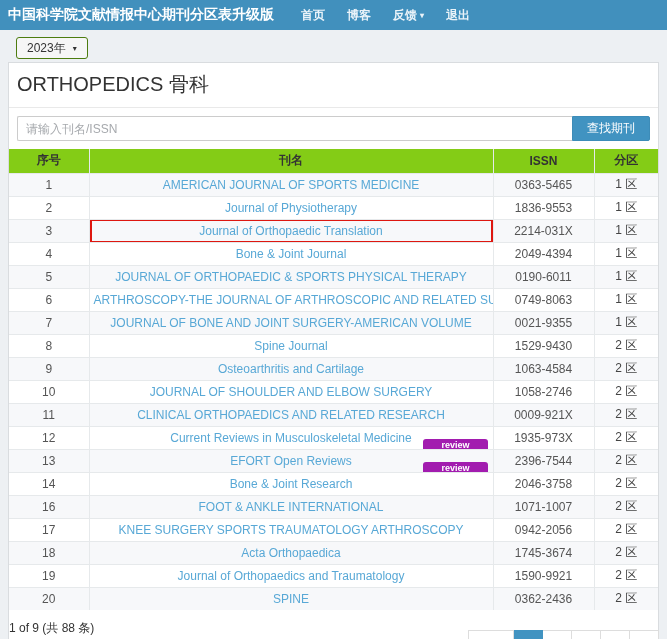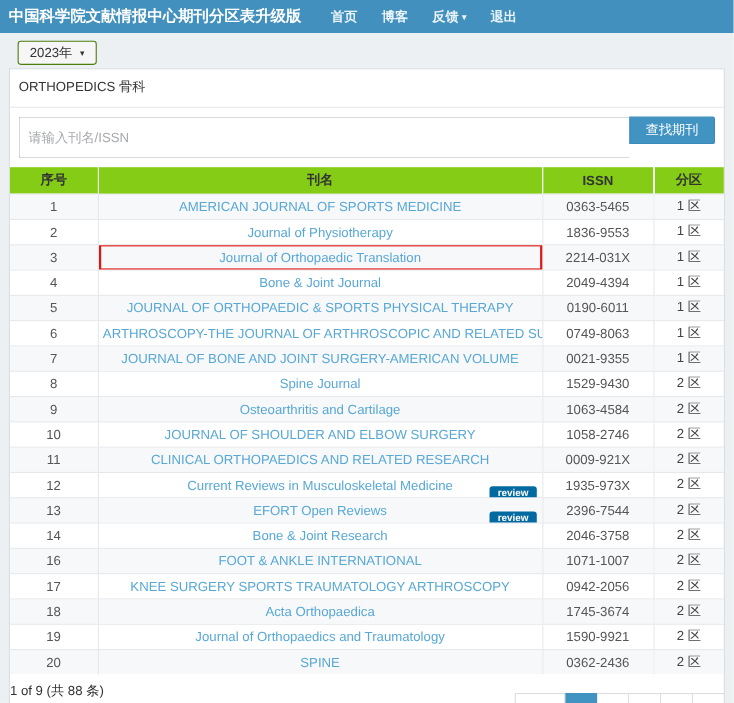--- a/index.html
+++ b/index.html
@@ -25,26 +25,26 @@
     border-radius: 3px; font-size: 12px; color: #333;
     display: inline-flex; align-items: center; gap: 4px; cursor: pointer;
   }
   .year-btn .caret { color: #333; }
   
   .panel {
     position: absolute; left: 8px; top: 62px; width: 651px; height: 600px;
     background: #ffffff; border: 1px solid #d9dcdf;
   }
   .panel-title {
-    padding: 8px 8px 9px; font-size: 12px; color: #333333;
+    padding: 8px 8px 9px; font-size: 20px; color: #333333;
     border-bottom: 1px solid #e9e9e9;
   }
   .search-row { display: flex; margin: 8px; }
   .search-input {
-    flex: 1; height: 38px; border: 1px solid #cccccc; border-right: none;
+    flex: 1; height: 25px; border: 1px solid #cccccc; border-right: none;
     border-radius: 2px 0 0 2px; padding: 0 8px; font-size: 12px; color: #333; outline: none;
   }
   .search-input::placeholder { color: #a6a9ad; }
   .search-btn {
     width: 78px; height: 25px; background: #4193c1; color: #ffffff;
     border: 1px solid #3d8cb8; border-radius: 0 2px 2px 0;
     font-size: 12px; cursor: pointer; font-family: inherit;
   }
   
   table.journal-table { width: 100%; border-collapse: collapse; border-style: hidden; font-size: 12px; table-layout: fixed; }
@@ -53,22 +53,22 @@
     overflow: hidden; white-space: nowrap;
   }
   .journal-table th { height: 24px; font-weight: bold; color: #333333; background: #84cc16; }
   .journal-table tbody tr:nth-child(odd) td { background: #f7f8fa; }
   .col-idx { width: 80px; color: #555; }
   .col-issn { width: 101px; color: #555; }
   .col-part { width: 64px; color: #444; }
   .col-name { position: relative; }
   .jlink { color: #58a8d6; text-decoration: none; cursor: pointer; }
   .review-badge {
-    position: absolute; right: 5px; top: 12px; background: #0369a1; color: #fff;
-    font-size: 9px; font-weight: bold; line-height: 10px; padding: 1px 7px 2px;
+    position: absolute; right: 5px; top: 12px; background: #a21caf; color: #fff;
+    font-size: 9px; font-weight: bold; line-height: 10px; padding: 1px 18px 2px;
     border-radius: 3px;
   }
   .redbox {
     position: absolute; left: -1px; right: -1px; top: -2px; bottom: -2px;
     border: 3px solid #de1710; pointer-events: none; z-index: 5;
   }
   
   .info { position: absolute; left: 9px; top: 620px; font-size: 12px; color: #333; z-index: 3; }
   .pagination { position: absolute; right: 8px; top: 630px; display: flex; z-index: 3; }
   .page-btn {

